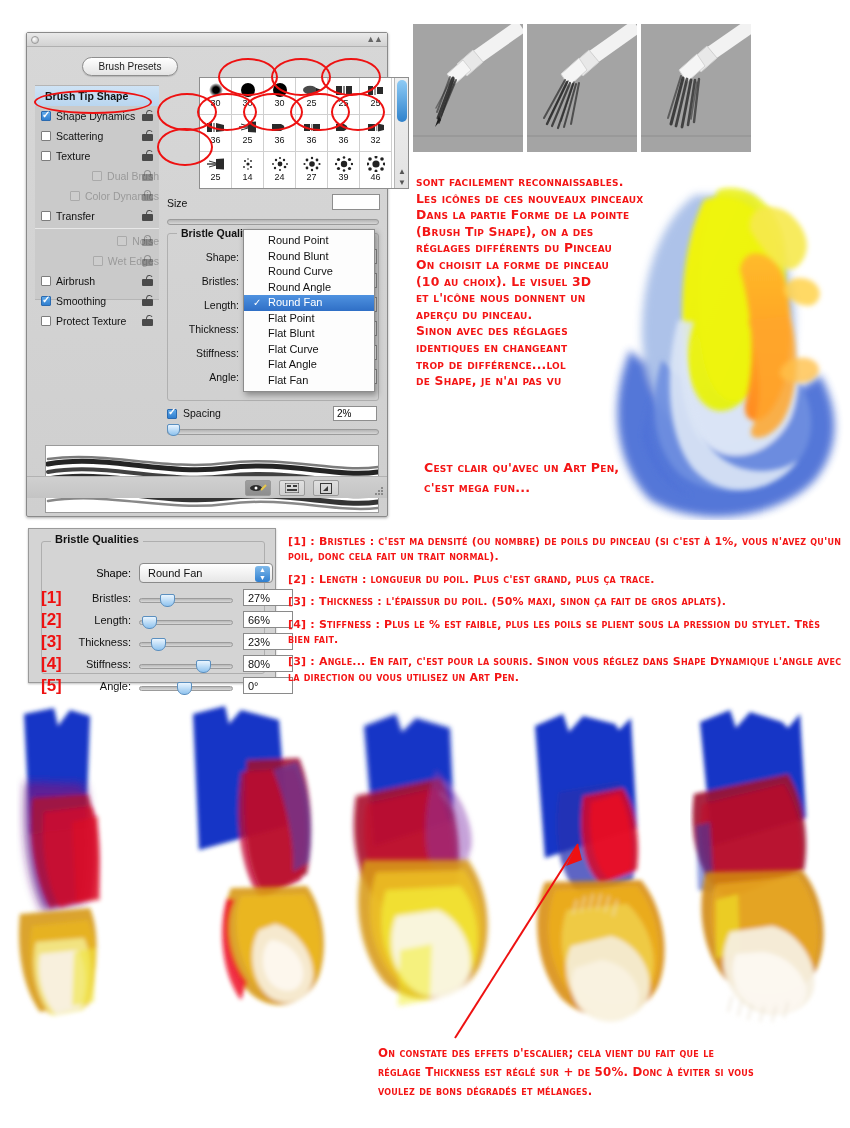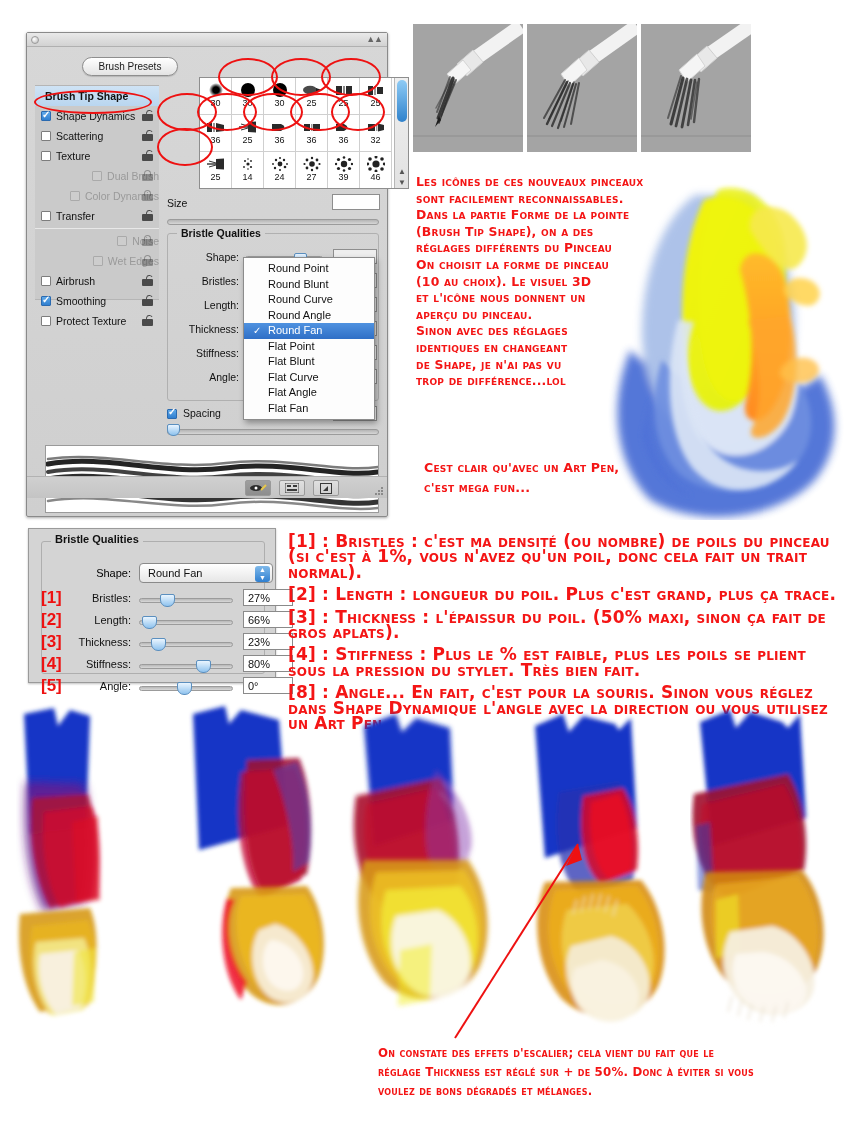--- a/index.html
+++ b/index.html
@@ -180,21 +180,21 @@
     background:#fff; border:1px solid #8e8e8e;
     font-size:10px; color:#111; padding-left:3px; line-height:14px;
   }
   .pfield.dimf { background:#eee; color:#bbb; }
 
   
   #shape-menu {
     position:absolute; left:216px; top:182px; width:132px;
     background:#fdfdfd; border:1px solid #8c8c8c;
     box-shadow:2px 3px 6px rgba(0,0,0,.35);
-    padding:3px 0; z-index:30;margin-top:28px;
+    padding:3px 0; z-index:30;
   }
   .mitem {
     height:15.5px; font-size:11px; color:#111;
     padding-left:24px; line-height:15.5px; position:relative;
     white-space:nowrap;
   }
   .mitem.active { background:linear-gradient(#4f92e0,#2f6fc6); color:#fff; }
   .mitem .tick { position:absolute; left:9px; top:0; font-size:10px; }
 
   
@@ -287,21 +287,21 @@
   .hand {
     color:#f41515;
     font-family:"DejaVu Sans", sans-serif;
     font-weight:bold;
     font-variant:small-caps;
     letter-spacing:.2px;
   }
 
   #note-right { left:416px; top:174px; width:268px; font-size:12.4px; line-height:16.6px; }
   #note-artpen { left:424px; top:458px; width:260px; font-size:12.6px; line-height:20px; }
-  #note-params { left:288px; top:534px; width:556px; font-size:17px; line-height:15.4px; }
+  #note-params { left:288px; top:534px; width:556px; font-size:11px; line-height:15.4px; }
   #note-params p { margin:0 0 7px 0; }
   #note-bottom { left:378px; top:1044px; width:460px; font-size:11.8px; line-height:19px; }
 
   
   .shot { position:absolute; background:#a3a3a3; }
   .art { position:absolute; }
 
   #arrow-svg { position:absolute; left:430px; top:838px; }
 </style>
 </head>
@@ -885,33 +885,33 @@
       <path d="M182 218 C196 226, 212 224, 218 214 C222 204, 212 196, 198 198 C186 200, 176 210, 182 218 Z" fill="#ffc04a" opacity=".8"></path>
     </g>
     <g filter="url(#soft)" opacity=".9">
       <path d="M78 160 C64 210, 66 280, 96 312 C126 342, 176 332, 198 300 C172 318, 130 314, 110 286 C86 252, 82 200, 94 162 Z" fill="#dce6f6"></path>
       <path d="M52 230 C42 272, 56 316, 92 336 C70 332, 48 306, 42 276 Z" fill="#4f72d8"></path>
     </g>
   </svg>
 </div>
 
 <div class="abs hand" id="note-right">
+  <div>sont facilement reconnaissables.</div>
   <div>Les  icônes de ces nouveaux pinceaux</div>
-  <div>sont facilement reconnaissables.</div>
   <div>Dans la partie Forme de la pointe</div>
   <div>(Brush Tip Shape), on a des</div>
   <div>réglages différents du Pinceau</div>
   <div>On choisit la forme de pinceau</div>
   <div>(10 au choix). Le visuel 3D</div>
   <div>et l'icône nous donnent un</div>
   <div>aperçu du pinceau.</div>
   <div>Sinon avec des réglages</div>
   <div>identiques en changeant</div>
+  <div>trop de différence...lol</div>
   <div>de Shape, je n'ai pas vu</div>
-  <div>trop de différence...lol</div>
 </div>
 
 <div class="abs hand" id="note-artpen">
   <div>Cest clair qu'avec un Art Pen,</div>
   <div>c'est mega fun...</div>
 </div>
 
 <div class="abs" id="bq-box">
   <div id="bq-inner"></div>
   <div id="bq-legend">Bristle Qualities</div>
@@ -964,21 +964,21 @@
       </span>
     <span class="bq-field">0°</span>
   </div>
 </div>
 
 <div class="abs hand" id="note-params">
   <p>[1] : Bristles : c'est ma densité (ou nombre) de poils du pinceau (si c'est à 1%, vous n'avez qu'un poil, donc cela fait un trait normal).</p>
   <p>[2] : Length : longueur du poil. Plus c'est grand, plus ça trace.</p>
   <p>[3] : Thickness : l'épaissur du poil. (50% maxi, sinon ça fait de gros aplats).</p>
   <p>[4] : Stiffness : Plus le % est faible, plus les poils se plient sous la pression du stylet. Très bien fait.</p>
-  <p>[8] : Angle... En fait, c'est pour la souris. Sinon  vous réglez dans Shape Dynamique l'angle avec la direction ou vous utilisez un Art Pen.</p>
+  <p>[3] : Angle... En fait, c'est pour la souris. Sinon  vous réglez dans Shape Dynamique l'angle avec la direction ou vous utilisez un Art Pen.</p>
 </div>
 
 <div class="art" style="left:14px; top:702px; width:160px; height:330px;">
   <svg width="160" height="330" viewBox="0 0 160 330">
     <defs>
       <filter id="b1">
           <feGaussianBlur stdDeviation="2.2"></feGaussianBlur>
         </filter>
       <filter id="b1s">
           <feGaussianBlur stdDeviation="4"></feGaussianBlur>

